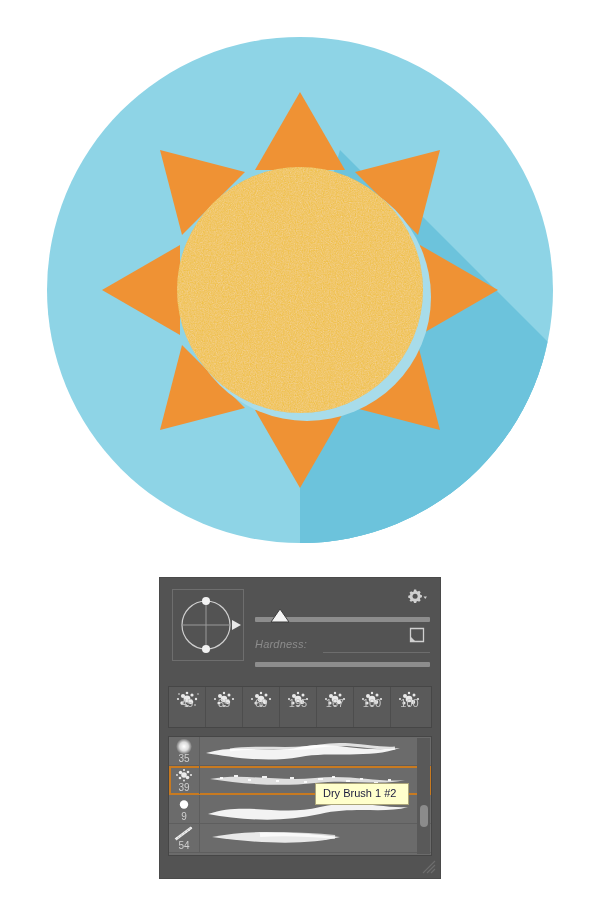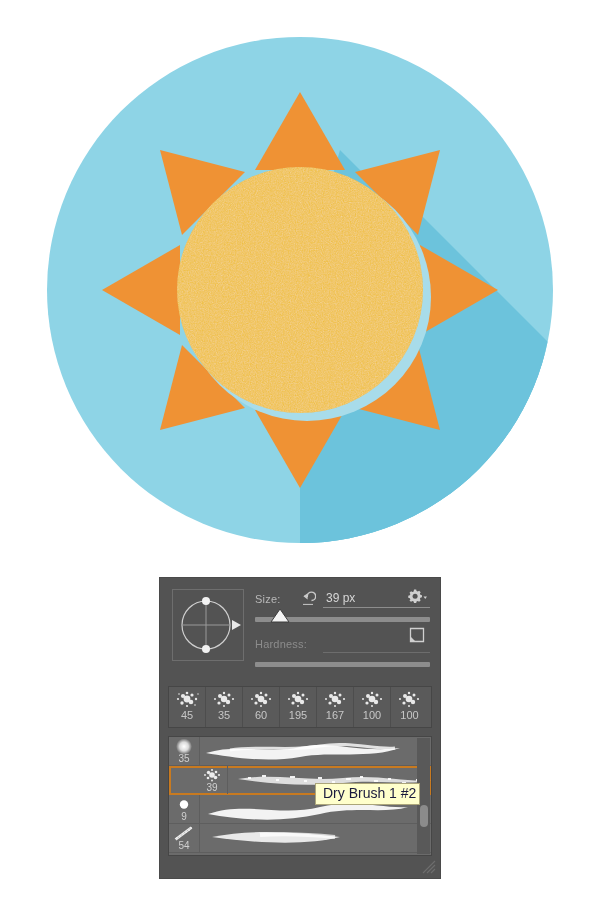--- a/index.html
+++ b/index.html
@@ -46,21 +46,21 @@
   .slider{
     position:absolute;height:5px;background:#8d8d8d;border-radius:1px;
   }
   #size-slider{left:95px;top:39px;width:175px;}
   #hardness-slider{left:95px;top:84px;width:175px;}
   .thumb{
     position:absolute;left:20px;top:-9px;width:0;height:0;
   }
   .thumb svg{display:block;}
 
-  .hardness-row{position:absolute;left:95px;top:57px;width:175px;height:20px;}
+  .hardness-row{position:absolute;left:95px;top:57px;width:175px;height:20px;font-style:italic;}
   .hardness-label{position:absolute;left:0;top:0;}
   .hardness-field{
     position:absolute;left:68px;top:0;width:107px;height:18px;
     border-bottom:1px solid #6d6d6d;box-sizing:border-box;
   }
 
   .gear-btn{position:absolute;left:246px;top:10px;width:22px;height:18px;}
   .newdoc-btn{position:absolute;left:248px;top:48px;width:18px;height:18px;}
 
   
@@ -71,35 +71,35 @@
   }
   .preset-cell{
     width:37px;height:40px;border-right:1px solid #4d4d4d;
     position:relative;box-sizing:border-box;
   }
   .preset-cell:last-child{border-right:none;}
   .preset-cell .pthumb{
     position:absolute;left:3px;top:2px;width:31px;height:21px;overflow:hidden;
   }
   .preset-cell .pnum{
-    position:absolute;left:0;top:22px;width:100%;text-align:center;
+    position:absolute;left:0;top:10px;width:100%;text-align:center;
     color:#c7c7c7;font-size:11px;
   }
 
   
   .brush-list{
     position:absolute;left:8px;top:158px;width:264px;height:120px;
     background:#6b6b6b;border:1px solid #464646;box-sizing:border-box;
   }
   .brush-row{
     position:relative;height:29px;border-bottom:1px solid #5e5e5e;
     display:flex;align-items:center;box-sizing:border-box;
   }
   .brush-row:last-child{border-bottom:none;}
-  .brush-row.selected{outline:2px solid #c87a20;outline-offset:-2px;padding-left:28px;}
+  .brush-row.selected{outline:2px solid #c87a20;outline-offset:-2px;}
   .brush-tipcell{
     width:30px;height:100%;position:relative;border-right:1px solid #5e5e5e;
     flex:0 0 30px;
   }
   .brush-tipcell .tipimg{position:absolute;left:3px;top:1px;width:24px;height:17px;overflow:hidden;}
   .brush-tipcell .tipnum{
     position:absolute;left:0;top:16px;width:100%;text-align:center;
     color:#d0d0d0;font-size:10px;
   }
   .brush-stroke{flex:1 1 auto;height:100%;position:relative;overflow:hidden;}
@@ -111,22 +111,22 @@
   }
   .vthumb{
     position:absolute;left:3px;top:68px;width:8px;height:22px;
     background:#8b8b8b;border-radius:4px;
   }
 
   
   .tooltip{
     position:absolute;left:155px;top:205px;
     background:#ffffcc;border:1px solid #aba57a;
-    color:#1a1a3d;font-size:14px;line-height:15px;
-    padding:2px 3px 3px 7px;white-space:nowrap;
+    color:#1a1a3d;font-size:11px;line-height:15px;
+    padding:2px 12px 3px 7px;white-space:nowrap;
     z-index:40;
   }
 
   .resize-grip{position:absolute;right:4px;bottom:4px;width:16px;height:16px;}
 </style>
 </head>
 <body>
 
 <div id="stage">
 
@@ -180,33 +180,20 @@
         <svg width="70" height="70" viewBox="0 0 70 70" xmlns="http://www.w3.org/2000/svg">
           <circle cx="33" cy="35" r="24" fill="none" stroke="#cfcfcf" stroke-width="1.2"></circle>
           <line x1="9" y1="35" x2="57" y2="35" stroke="#9a9a9a" stroke-width="1"></line>
           <line x1="33" y1="11" x2="33" y2="59" stroke="#9a9a9a" stroke-width="1"></line>
           <circle cx="33" cy="11" r="4" fill="#f2f2f2"></circle>
           <circle cx="33" cy="59" r="4" fill="#f2f2f2"></circle>
           <polygon points="59,30 68,35 59,40" fill="#e8e8e8"></polygon>
         </svg>
       </div>
 
-      <div class="size-row">
-        <span class="lbl size-label">Size:</span>
-        <span class="reset-ico">
-          <svg width="16" height="16" viewBox="0 0 16 16" xmlns="http://www.w3.org/2000/svg">
-            <path d="M11.5 9.5 A4.2 4.2 0 1 0 7.3 5.3 L4.4 5.3" fill="none" stroke="#c9c9c9" stroke-width="1.4"></path>
-            <polygon points="7.6,2.2 7.6,8.4 3.4,5.3" fill="#c9c9c9"></polygon>
-            <line x1="3" y1="13.4" x2="13" y2="13.4" stroke="#c9c9c9" stroke-width="1"></line>
-          </svg>
-        </span>
-        <div class="size-field">
-          <span class="val">39 px</span>
-        </div>
-      </div>
 
       <div class="slider" id="size-slider">
         <span class="thumb" style="left: 13.5px;">
           <svg width="22" height="16" viewBox="0 0 22 16" xmlns="http://www.w3.org/2000/svg">
             <path d="M11 1 L20 14 L2 14 Z" fill="#f4f4f4" stroke="#3d3d3d" stroke-width="1" stroke-linejoin="round"></path>
           </svg>
         </span>
       </div>
 
       <div class="hardness-row">

